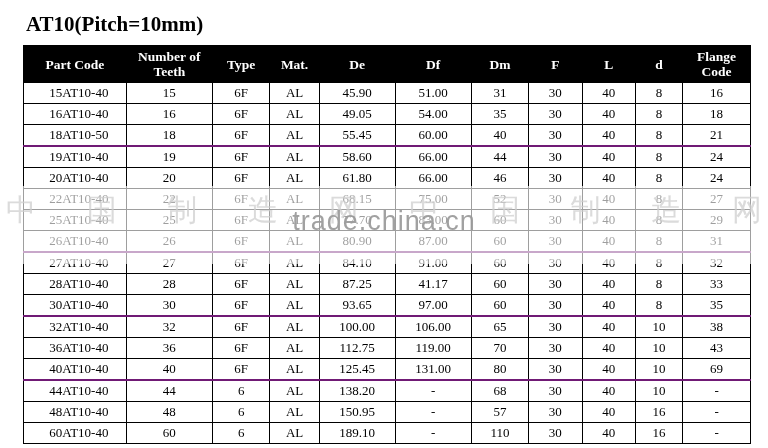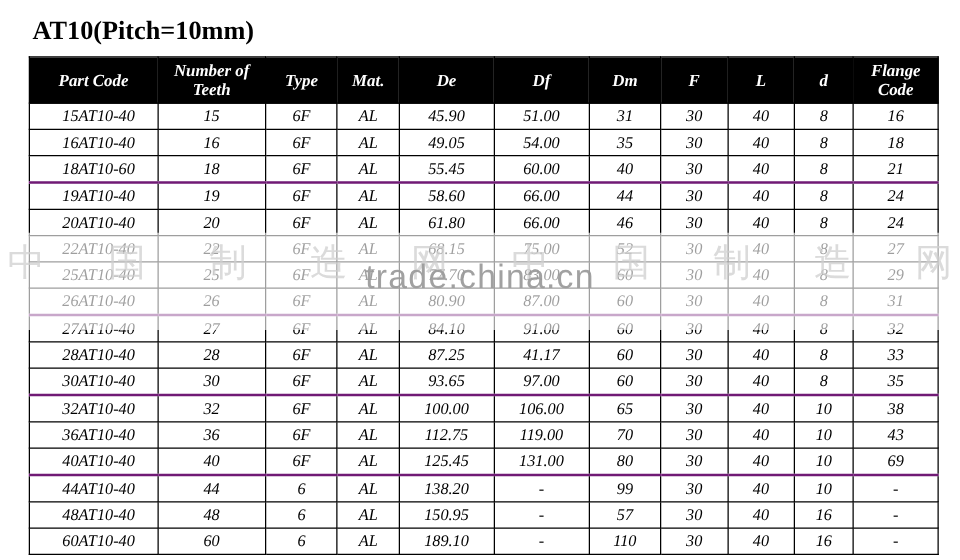--- a/index.html
+++ b/index.html
@@ -28,21 +28,20 @@
     color: #000;
     margin: 2px 0 8px 6px;
     letter-spacing: 0px;
   }
   table.spec {
     border-collapse: collapse;
     width: 728px;
     margin-left: 3px;
     table-layout: fixed;
     background: #fff;
-    font-style: italic;
   }
   table.spec th, table.spec td {
     border: 1px solid #000;
     font-size: 13px;
     color: #000;
     text-align: center;
     padding: 0;
     height: 20px;
     line-height: 20px;
     font-family: "Liberation Serif", serif;
@@ -170,21 +169,21 @@
           <td>AL</td>
           <td>49.05</td>
           <td>54.00</td>
           <td>35</td>
           <td>30</td>
           <td>40</td>
           <td>8</td>
           <td>18</td>
         </tr>
         <tr>
-          <td class="partcode">18AT10-60</td>
+          <td class="partcode">18AT10-50</td>
           <td>18</td>
           <td>6F</td>
           <td>AL</td>
           <td>55.45</td>
           <td>60.00</td>
           <td>40</td>
           <td>30</td>
           <td>40</td>
           <td>8</td>
           <td>21</td>
@@ -332,21 +331,21 @@
           <td>10</td>
           <td>69</td>
         </tr>
         <tr class="group-start">
           <td class="partcode">44AT10-40</td>
           <td>44</td>
           <td>6</td>
           <td>AL</td>
           <td>138.20</td>
           <td>-</td>
-          <td>99</td>
+          <td>68</td>
           <td>30</td>
           <td>40</td>
           <td>10</td>
           <td>-</td>
         </tr>
         <tr>
           <td class="partcode">48AT10-40</td>
           <td>48</td>
           <td>6</td>
           <td>AL</td>

